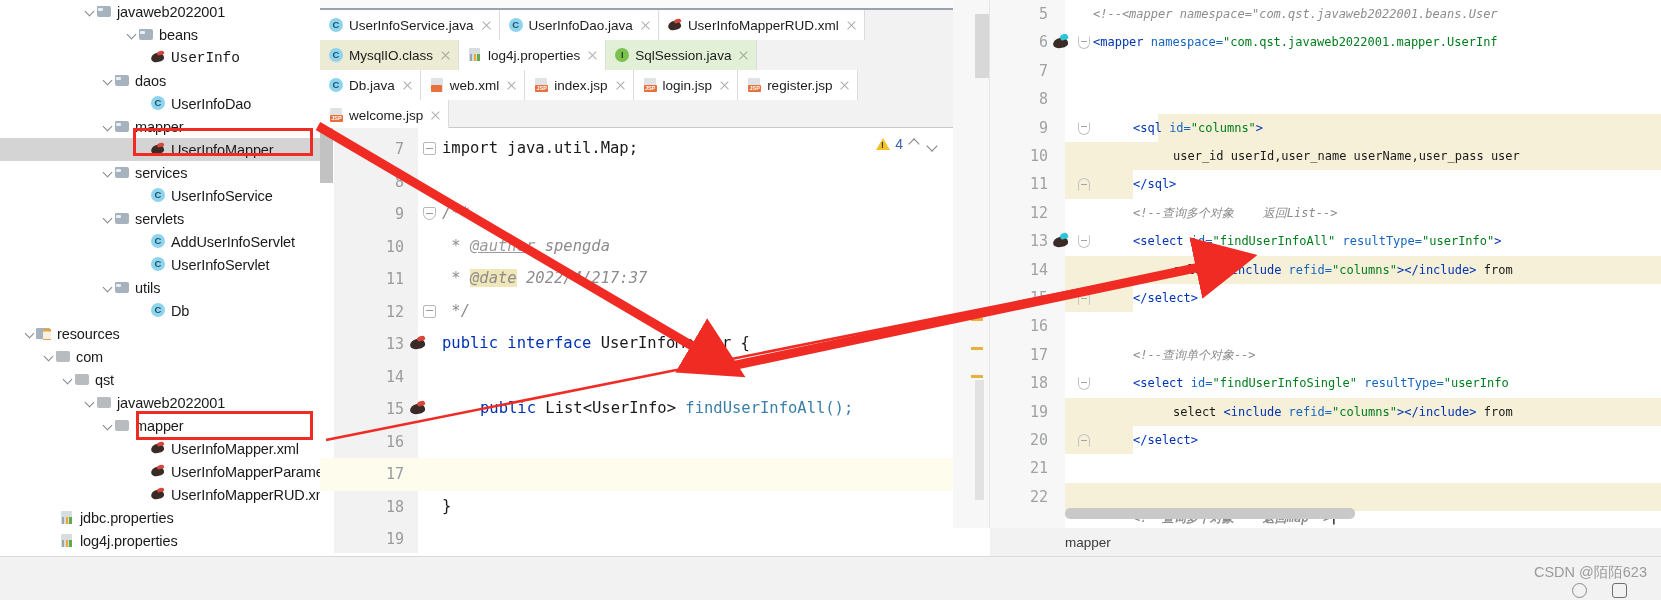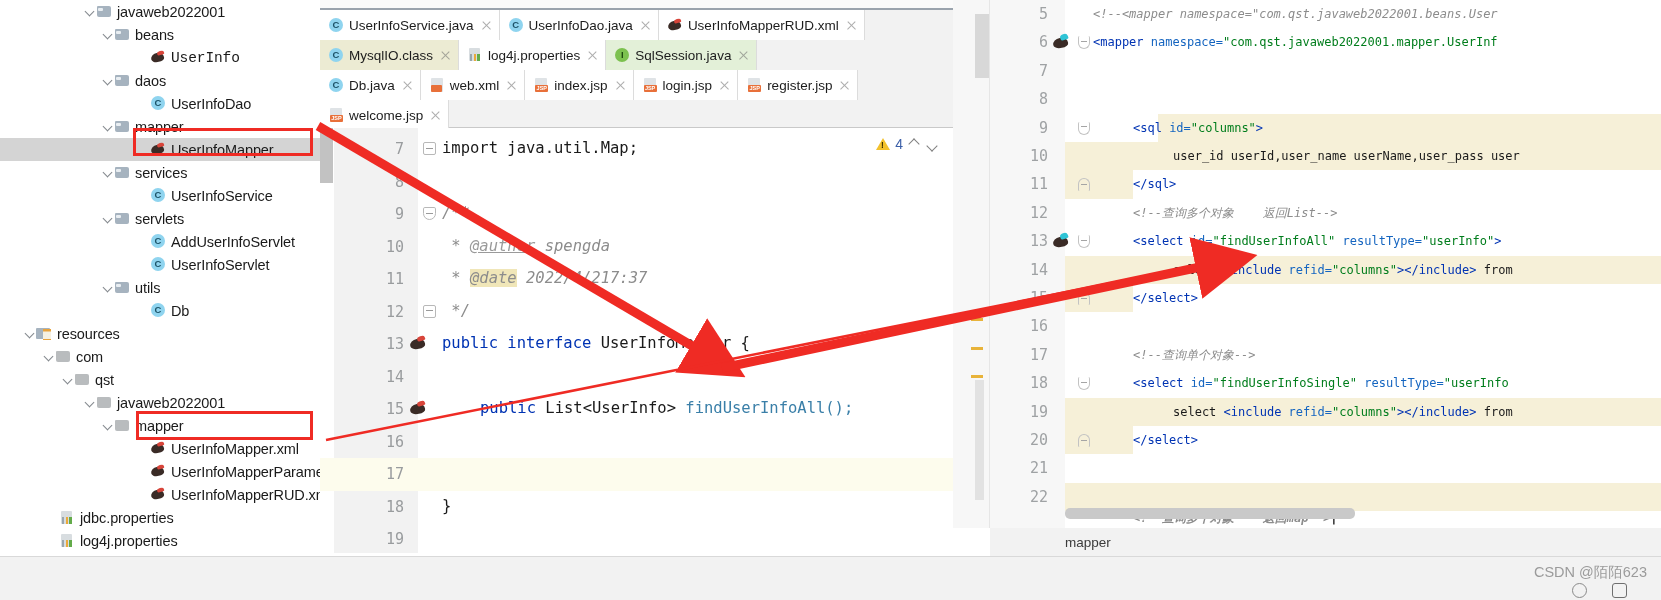--- a/index.html
+++ b/index.html
@@ -355,21 +355,21 @@
 <div id="root">
 
   <div id="tree">
     <div id="tree-rows">
         <div class="trow" style="position: absolute; left: 0px; top: 0px; width: 320px;">
           <span style="width: 85px; flex: 0 0 85px;"></span>
           <span class="arrow"></span>
           <span class="ico folder"></span>
           <span class="tlabel">javaweb2022001</span>
         </div>
-        <div class="trow" style="position: absolute; left: 0px; top: 23px; width: 320px;">
+        <div class="trow" style="position: absolute; left: 0px; top: 23px; width: 320px; padding-left: 24px;">
           <span style="width: 103px; flex: 0 0 103px;"></span>
           <span class="arrow"></span>
           <span class="ico folder"></span>
           <span class="tlabel">beans</span>
         </div>
         <div class="trow" style="position: absolute; left: 0px; top: 46px; width: 320px; font-family: Liberation Mono, monospace;">
           <span style="width: 139px; flex: 0 0 139px;"></span>
           <span class="arrow none"></span>
           <span class="ico mybatis"></span>
           <span class="tlabel">UserInfo</span>

